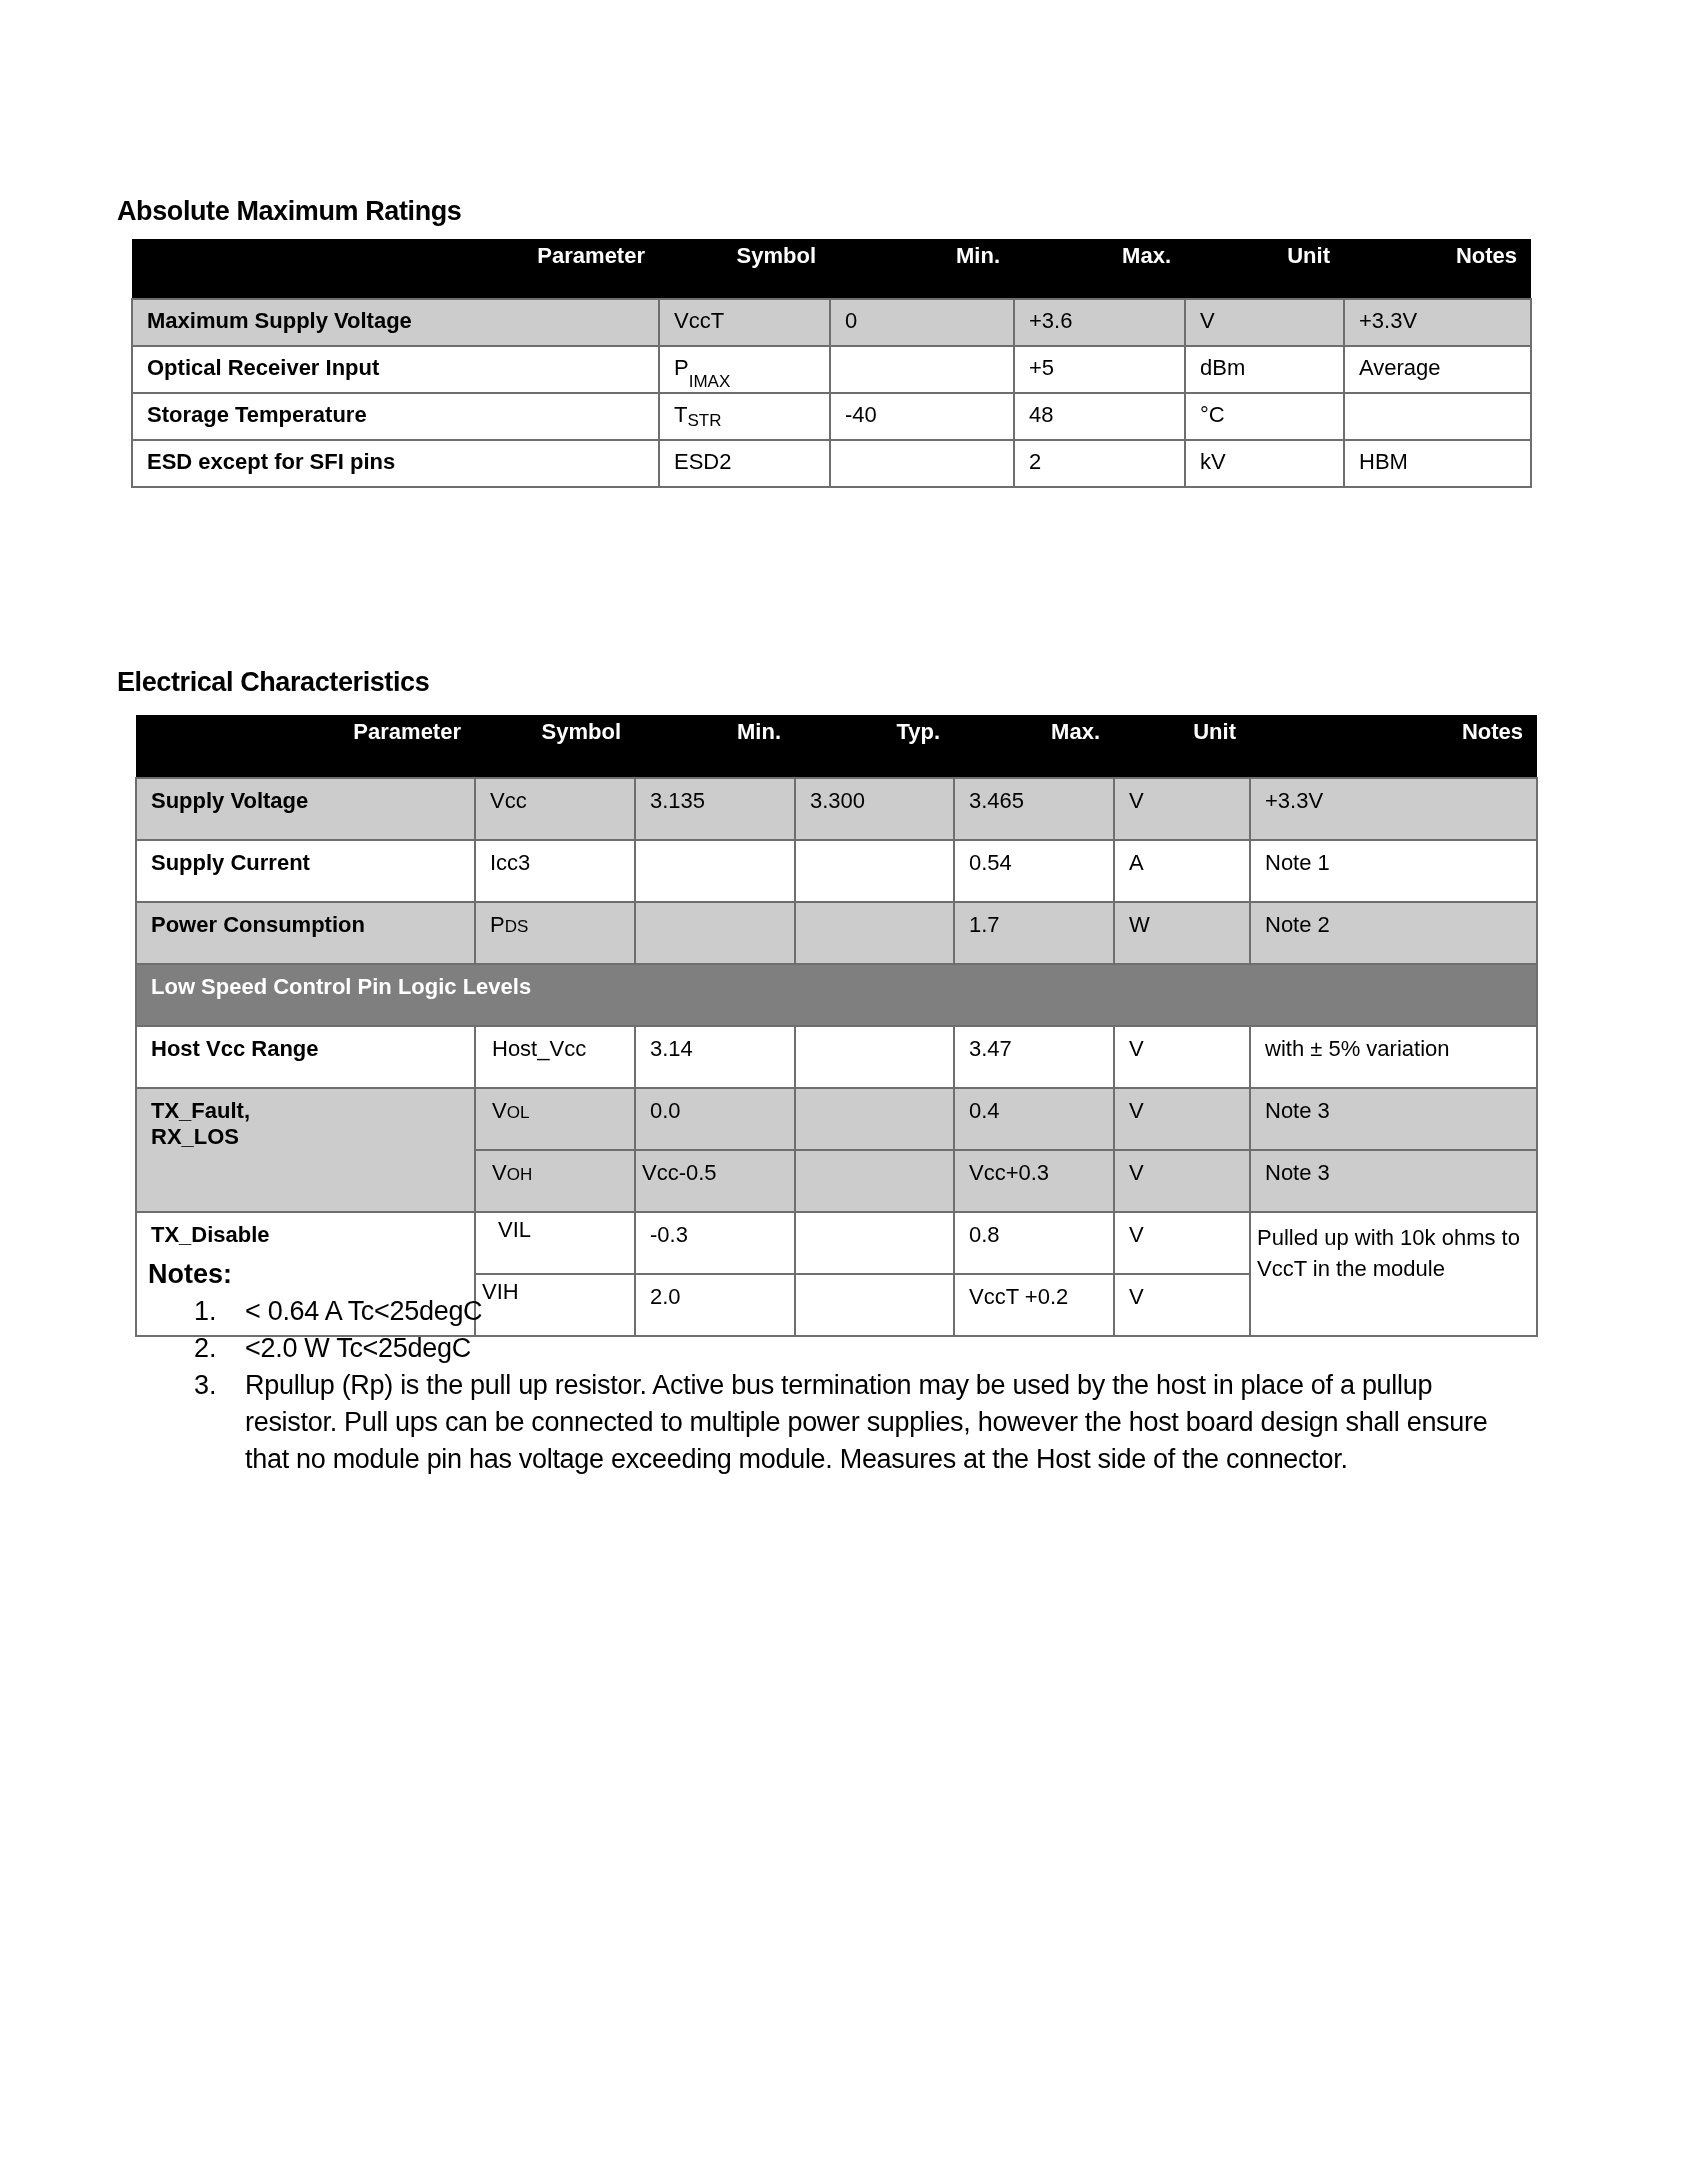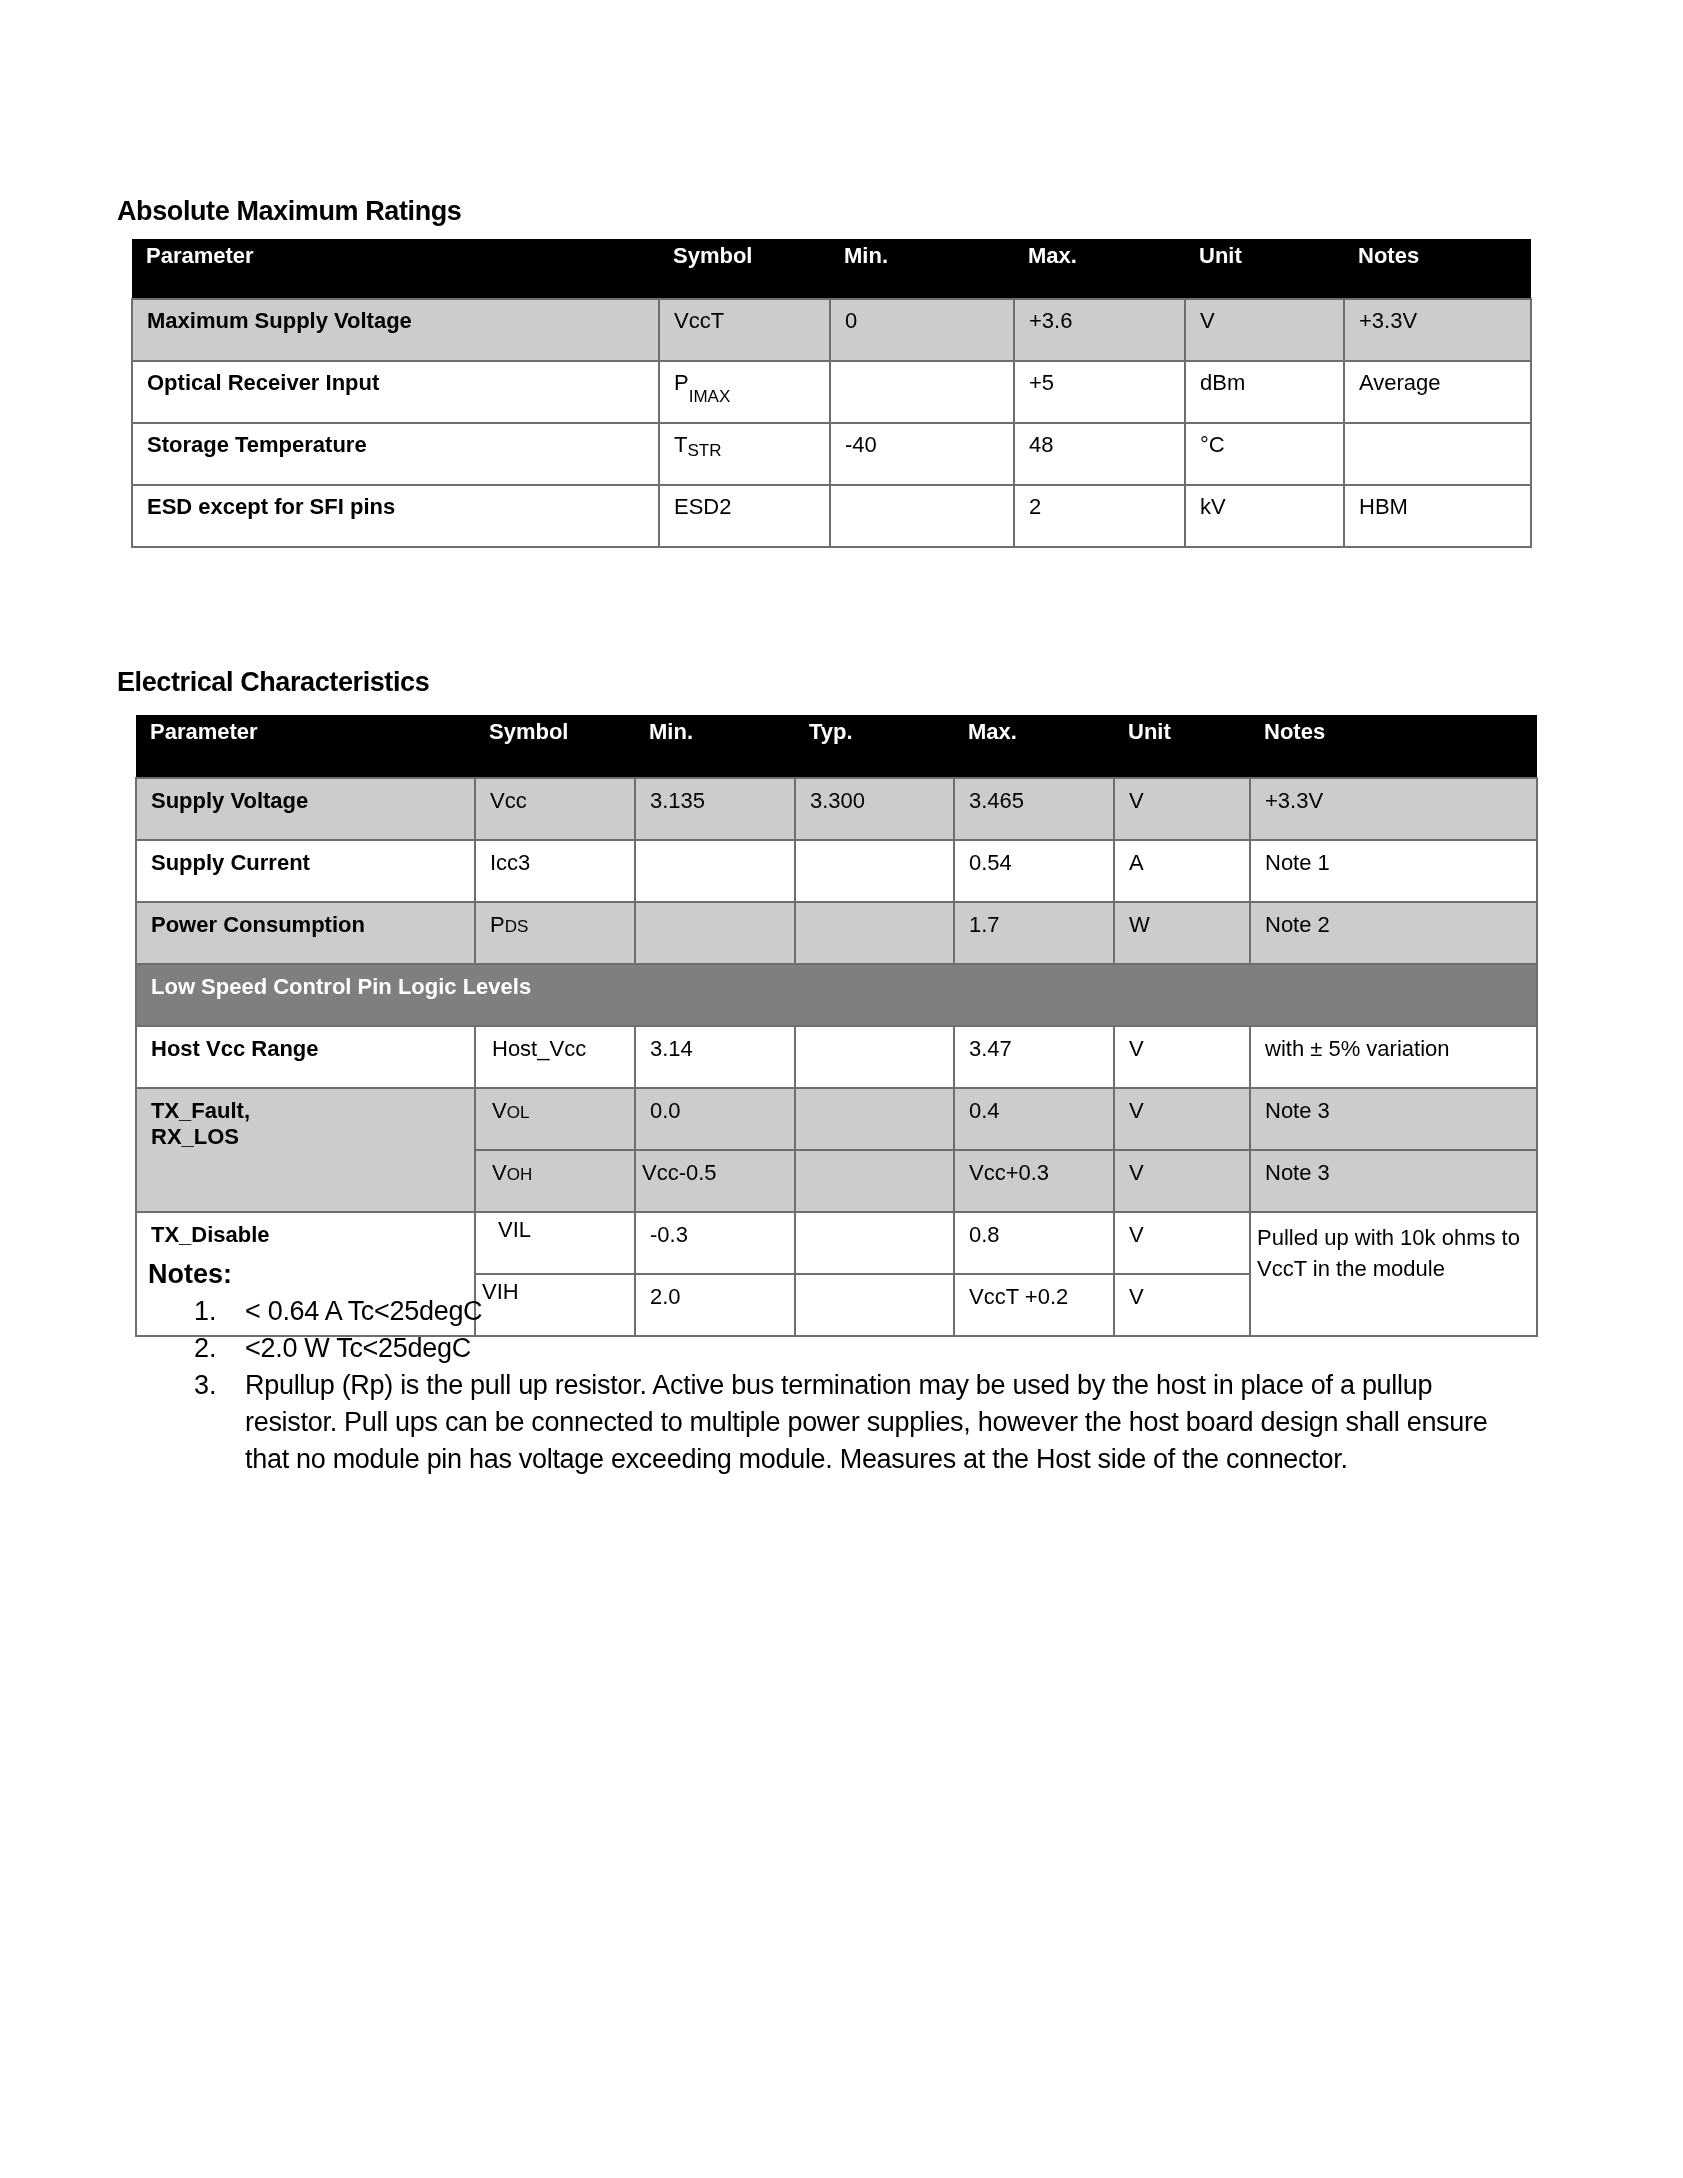--- a/index.html
+++ b/index.html
@@ -1,31 +1,31 @@
 <!DOCTYPE html>
 <html><head>
 <meta charset="utf-8">
 <style>
   html, body { margin: 0; padding: 0; background: #ffffff; }
   body { width: 1683px; height: 2178px; position: relative; overflow: hidden;
          font-family: "Liberation Sans", sans-serif; color: #000; }
   .section-title { position: absolute; font-size: 27px; font-weight: bold; letter-spacing: -0.4px; }
   table { position: absolute; border-collapse: collapse; table-layout: fixed; font-size: 22px; }
-  th { background: #000; color: #fff; font-weight: bold; text-align: left; vertical-align: top;
+  th { background: #000; color: #fff; font-weight: bold; text-align: right; vertical-align: top;
        padding: 4px 14px 0 14px; border: none; }
   td { border: 2px solid #6e6e6e; padding: 0 14px; vertical-align: top; padding-top: 8px; }
   tr.shade td { background: #cccccc; }
   tr.white td { background: #ffffff; }
   td.param { font-weight: bold; }
   tr.section-row td { background: #7f7f7f; color: #fff; font-weight: bold; border-color: #6e6e6e; }
   .sub { font-size: 17px; }
   .subsmall { font-size: 17px; }
   #t1 { left: 131px; top: 239px; width: 1400px; }
   #t1 thead tr { height: 60px; }
-  #t1 tbody tr { height: 62px; }
+  #t1 tbody tr { height: 47px; }
   #t2 { left: 135px; top: 715px; width: 1402px; }
   #t2 thead tr { height: 63px; }
   #t2 tbody tr { height: 62px; }
   #t2 td { padding-top: 9px; }
   .notes-title { position: absolute; left: 148px; top: 1259px; font-size: 27px; font-weight: bold; }
   .notes-list { position: absolute; left: 194px; top: 1293px; width: 1327px; margin: 0; padding: 0;
                 list-style: none; font-size: 27px; line-height: 37px; }
   .notes-list li { position: relative; padding-left: 51px; }
   .notes-list .num { position: absolute; left: 0; top: 0; }
   .notes-list .txt { letter-spacing: -0.3px; }

